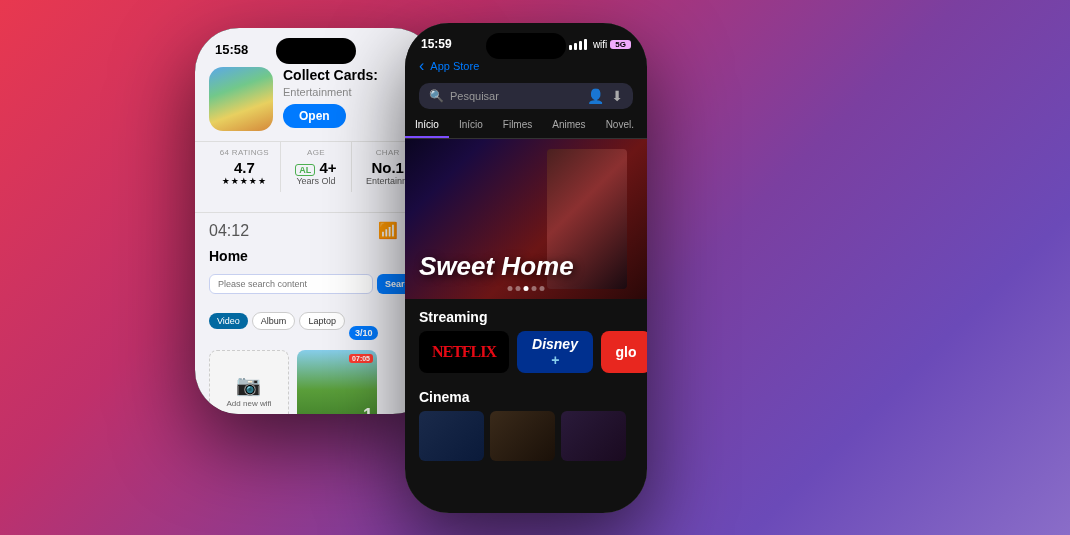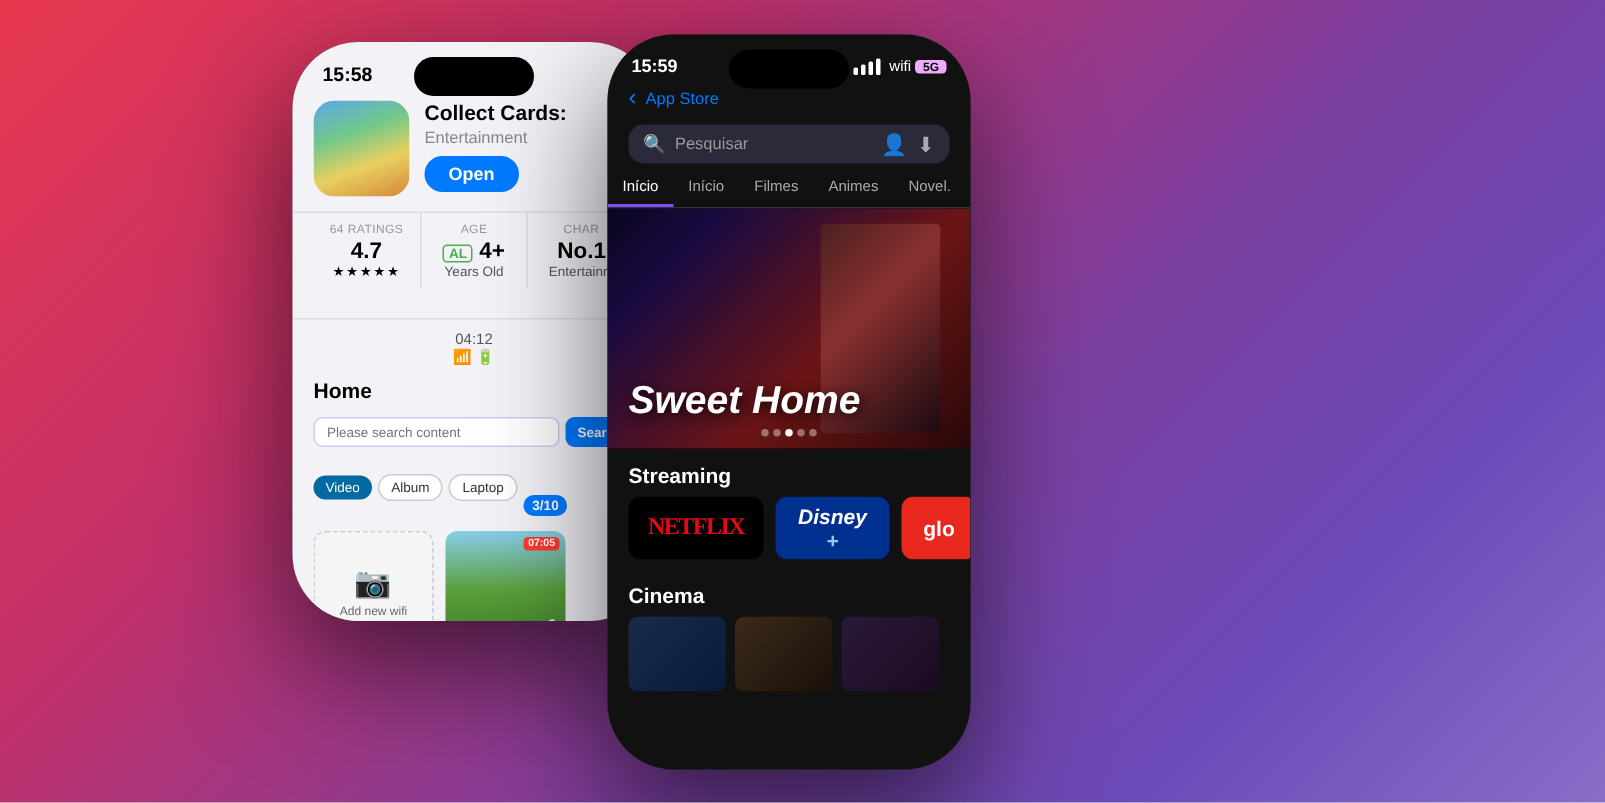--- a/index.html
+++ b/index.html
@@ -206,23 +206,22 @@
       color: #000;
       font-size: 9px;
       letter-spacing: 1px;
     }
 
     .inner-status {
       display: flex;
       justify-content: space-between;
       align-items: center;
       padding: 8px 14px 2px;
-      font-size: 10px;
+      font-size: 16px;
       color: #555;
-      flex-direction: column;
     }
 
     .home-label {
       font-size: 14px;
       font-weight: 600;
       color: #000;
       padding: 6px 14px;
       display: flex;
       justify-content: space-between;
       align-items: center;

